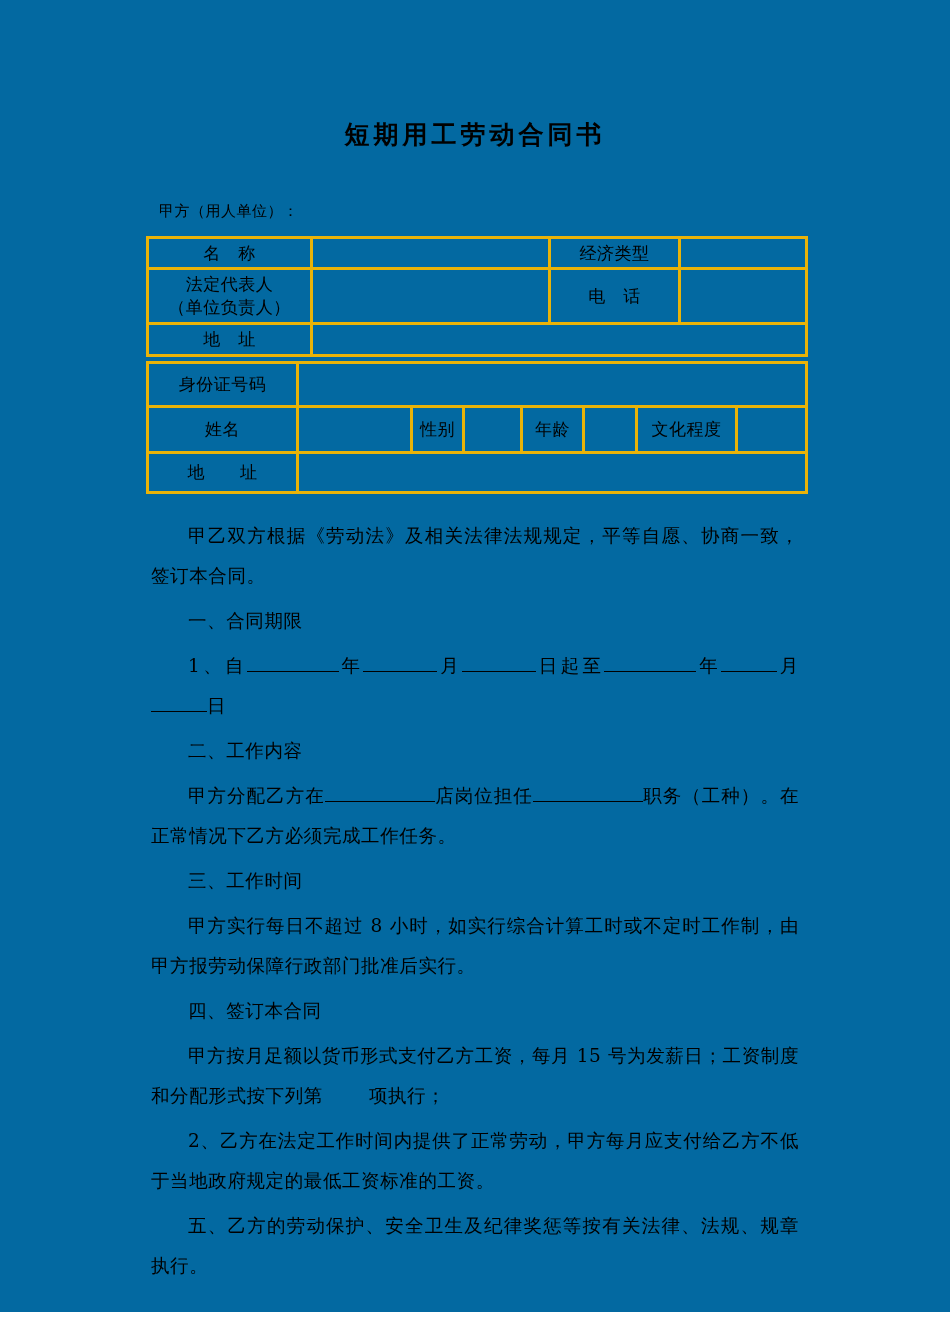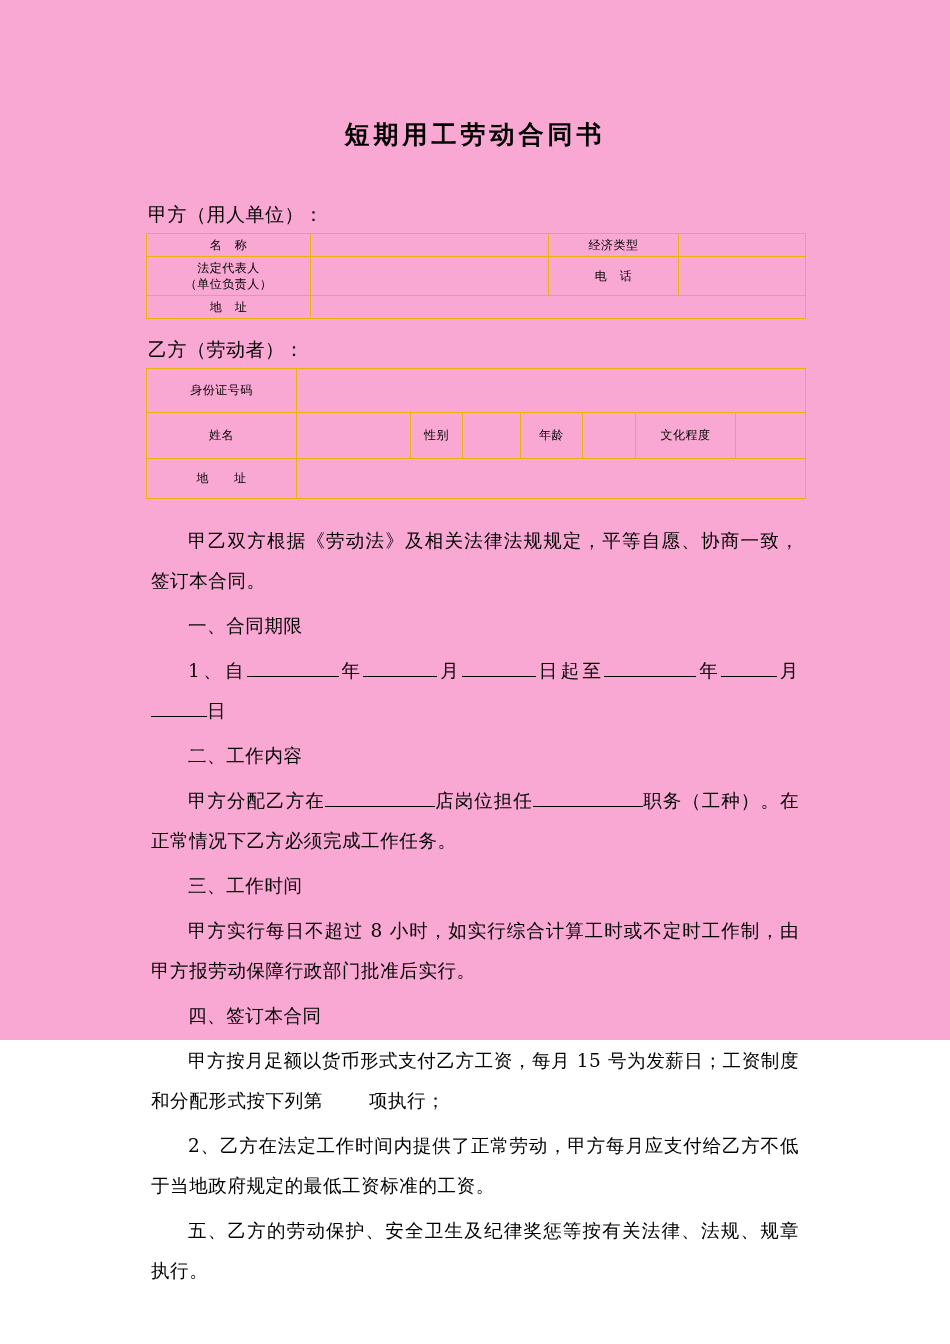--- a/index.html
+++ b/index.html
@@ -10,54 +10,54 @@
   body {
     width: 950px;
     height: 1344px;
     font-family: "DejaVu Serif", "Liberation Serif", serif;
     color: #000000;
     overflow: hidden;
   }
   .page {
     position: relative;
     width: 950px;
-    height: 1040px;
-    background: #f9a8d4;
+    height: 1312px;
+    background: #0369a1;
     box-sizing: border-box;
     padding: 0 146px 0 146px;
   }
   .doc-title {
     text-align: center;
     font-size: 25px;
     font-weight: bold;
     letter-spacing: 4px;
     margin: 0;
     padding-top: 120px;
     line-height: 1.2;
     font-family: "DejaVu Serif", "Liberation Serif", serif;
   }
   .party-label {
-    font-size: 19px;
+    font-size: 15px;
     line-height: 1.5;
-    margin: 2px;
+    margin: 13px;
     padding-top: 0;
     letter-spacing: 0.5px;
   }
   .label-a { margin-top: 50px; }
   .label-b { margin-top: 16px; }
 
   table.frm {
     border-collapse: collapse;
     width: 659px;
     margin-top: 4px;
     table-layout: fixed;
   }
   table.frm td {
-    border: 1px solid #eab308;
-    font-size: 12px;
+    border: 3px solid #eab308;
+    font-size: 17px;
     text-align: center;
     vertical-align: middle;
     padding: 3px 2px;
     line-height: 1.35;
     letter-spacing: 0.5px;
   }
   td.blank { }
   .two-line { line-height: 1.3; margin-top: 32px; }
 
   .body-text {
@@ -113,21 +113,20 @@
         <td>电　话</td>
         <td class="blank"></td>
       </tr>
       <tr>
         <td>地　址</td>
         <td class="blank" colspan="3"></td>
       </tr>
     </tbody>
   </table>
 
-  <p class="party-label label-b">乙方（劳动者）：</p>
 
   <table class="frm">
     <colgroup>
       <col style="width:150px">
         <col style="width:114px">
         <col style="width:52px">
         <col style="width:58px">
       <col style="width:62px">
         <col style="width:53px">
         <col style="width:100px">

